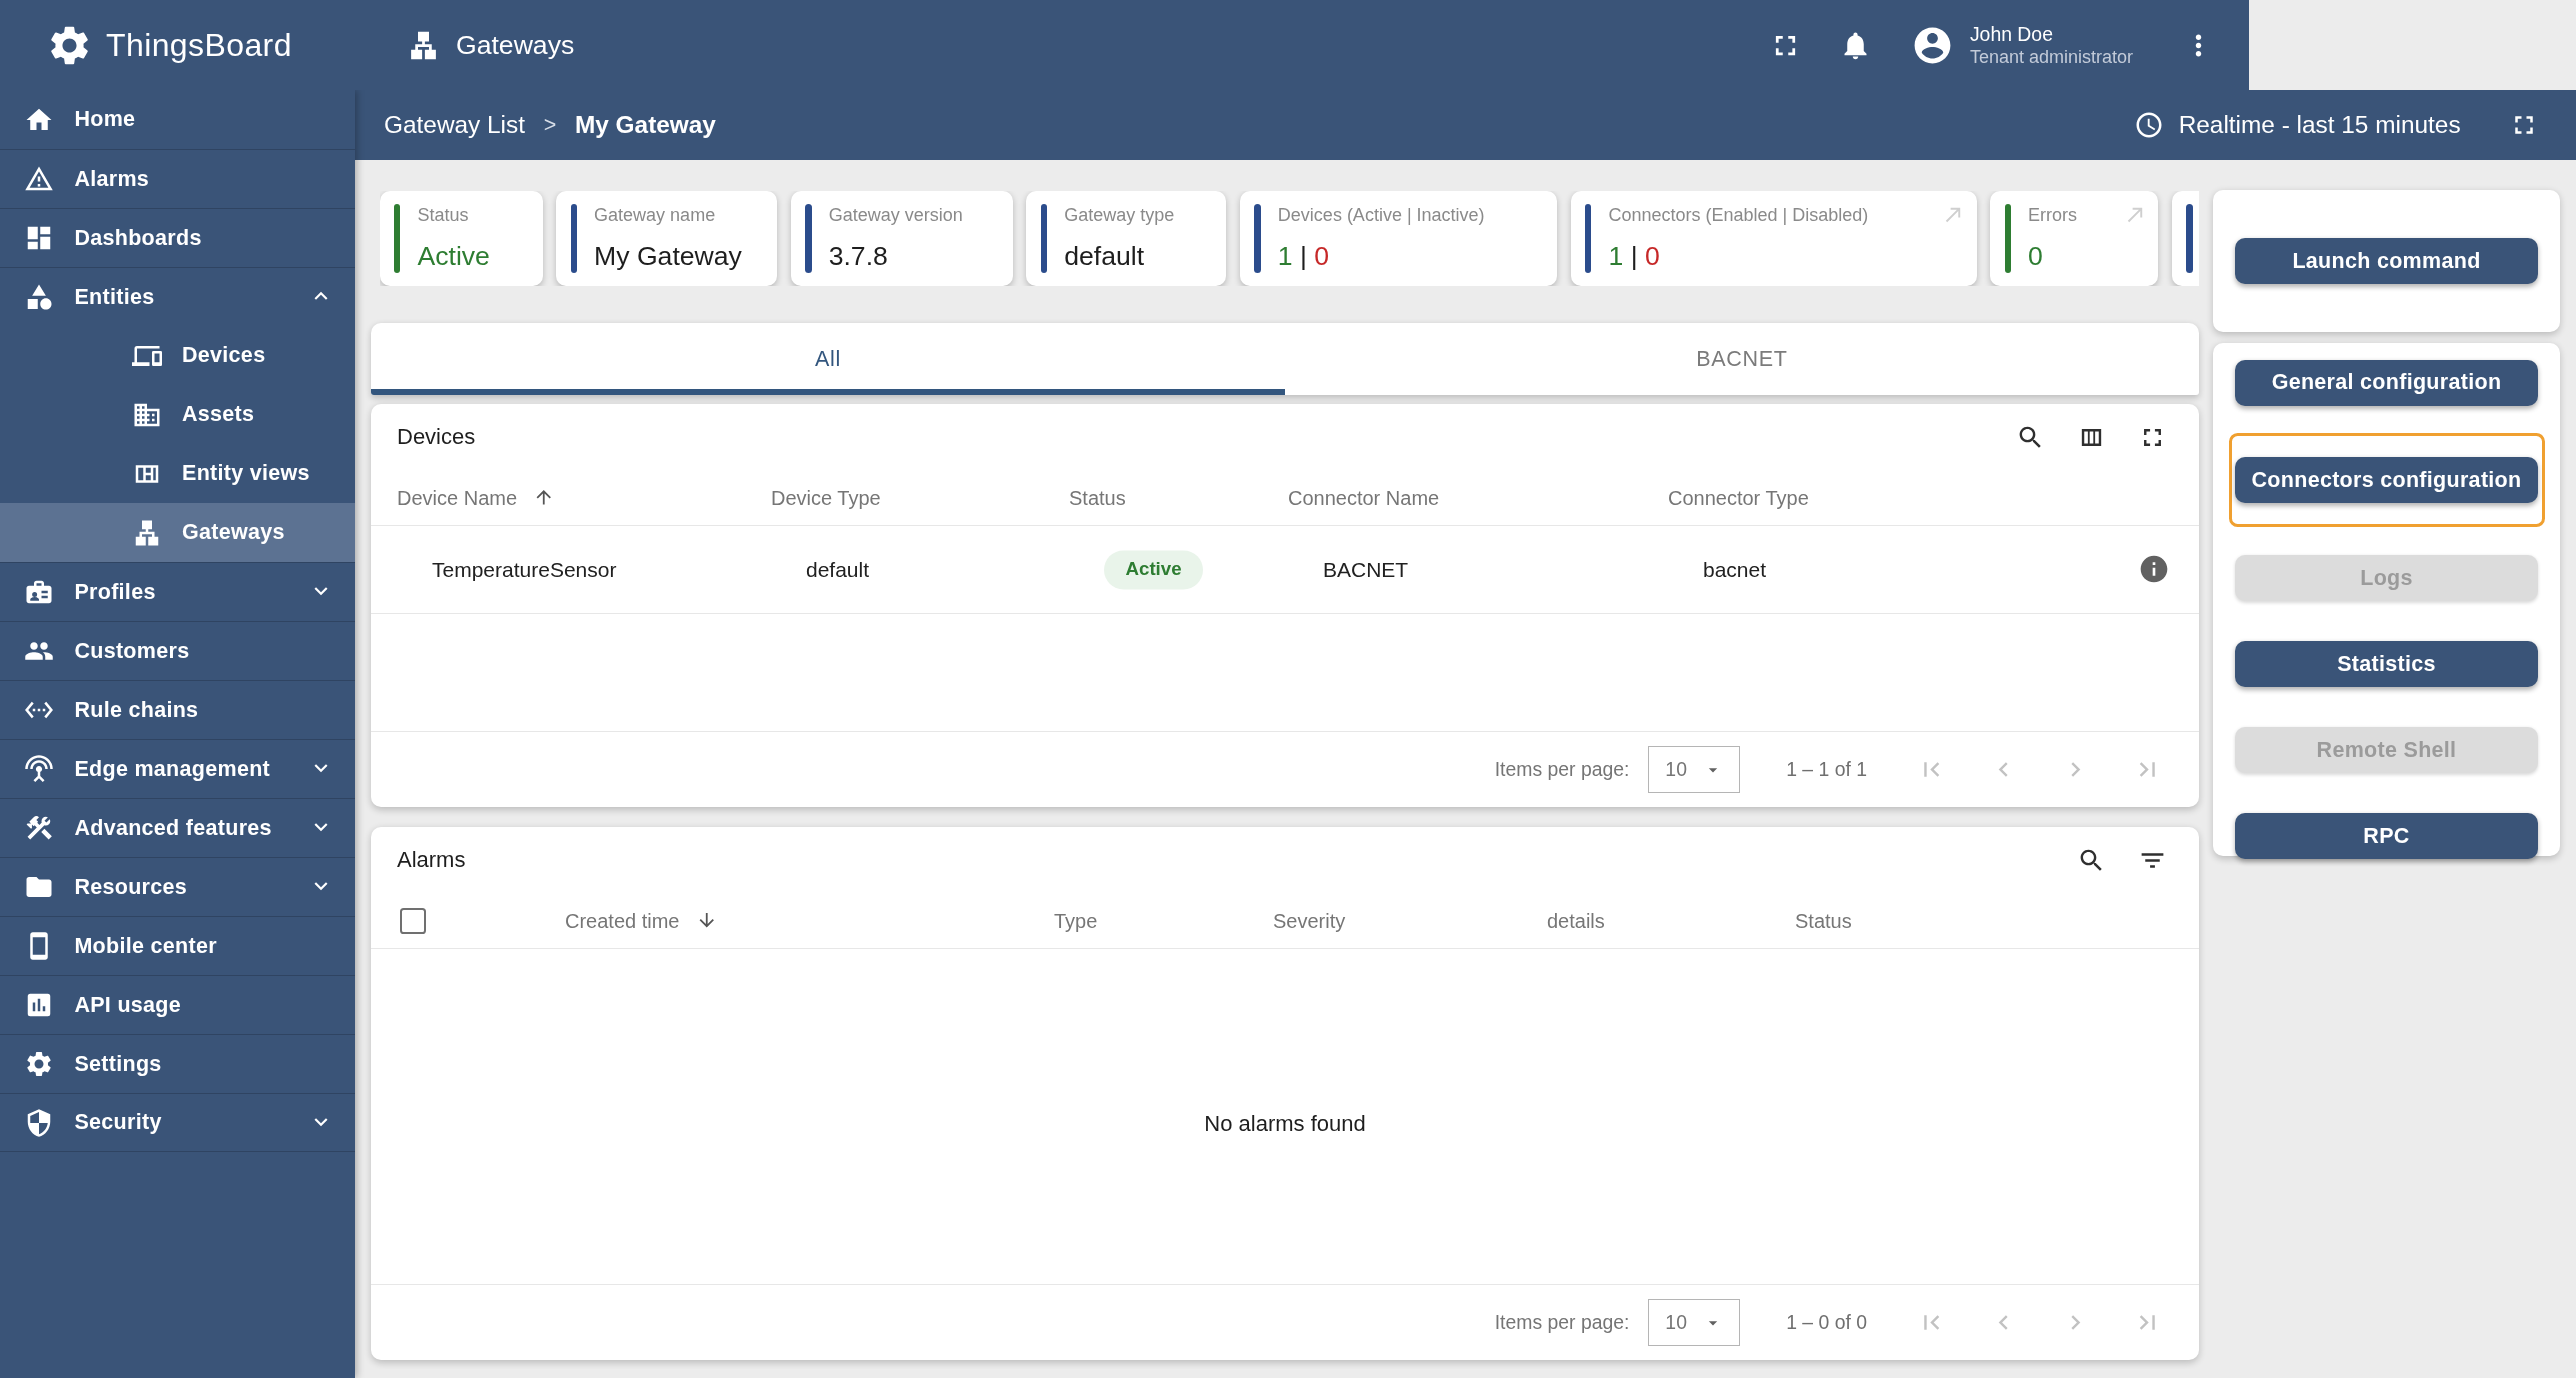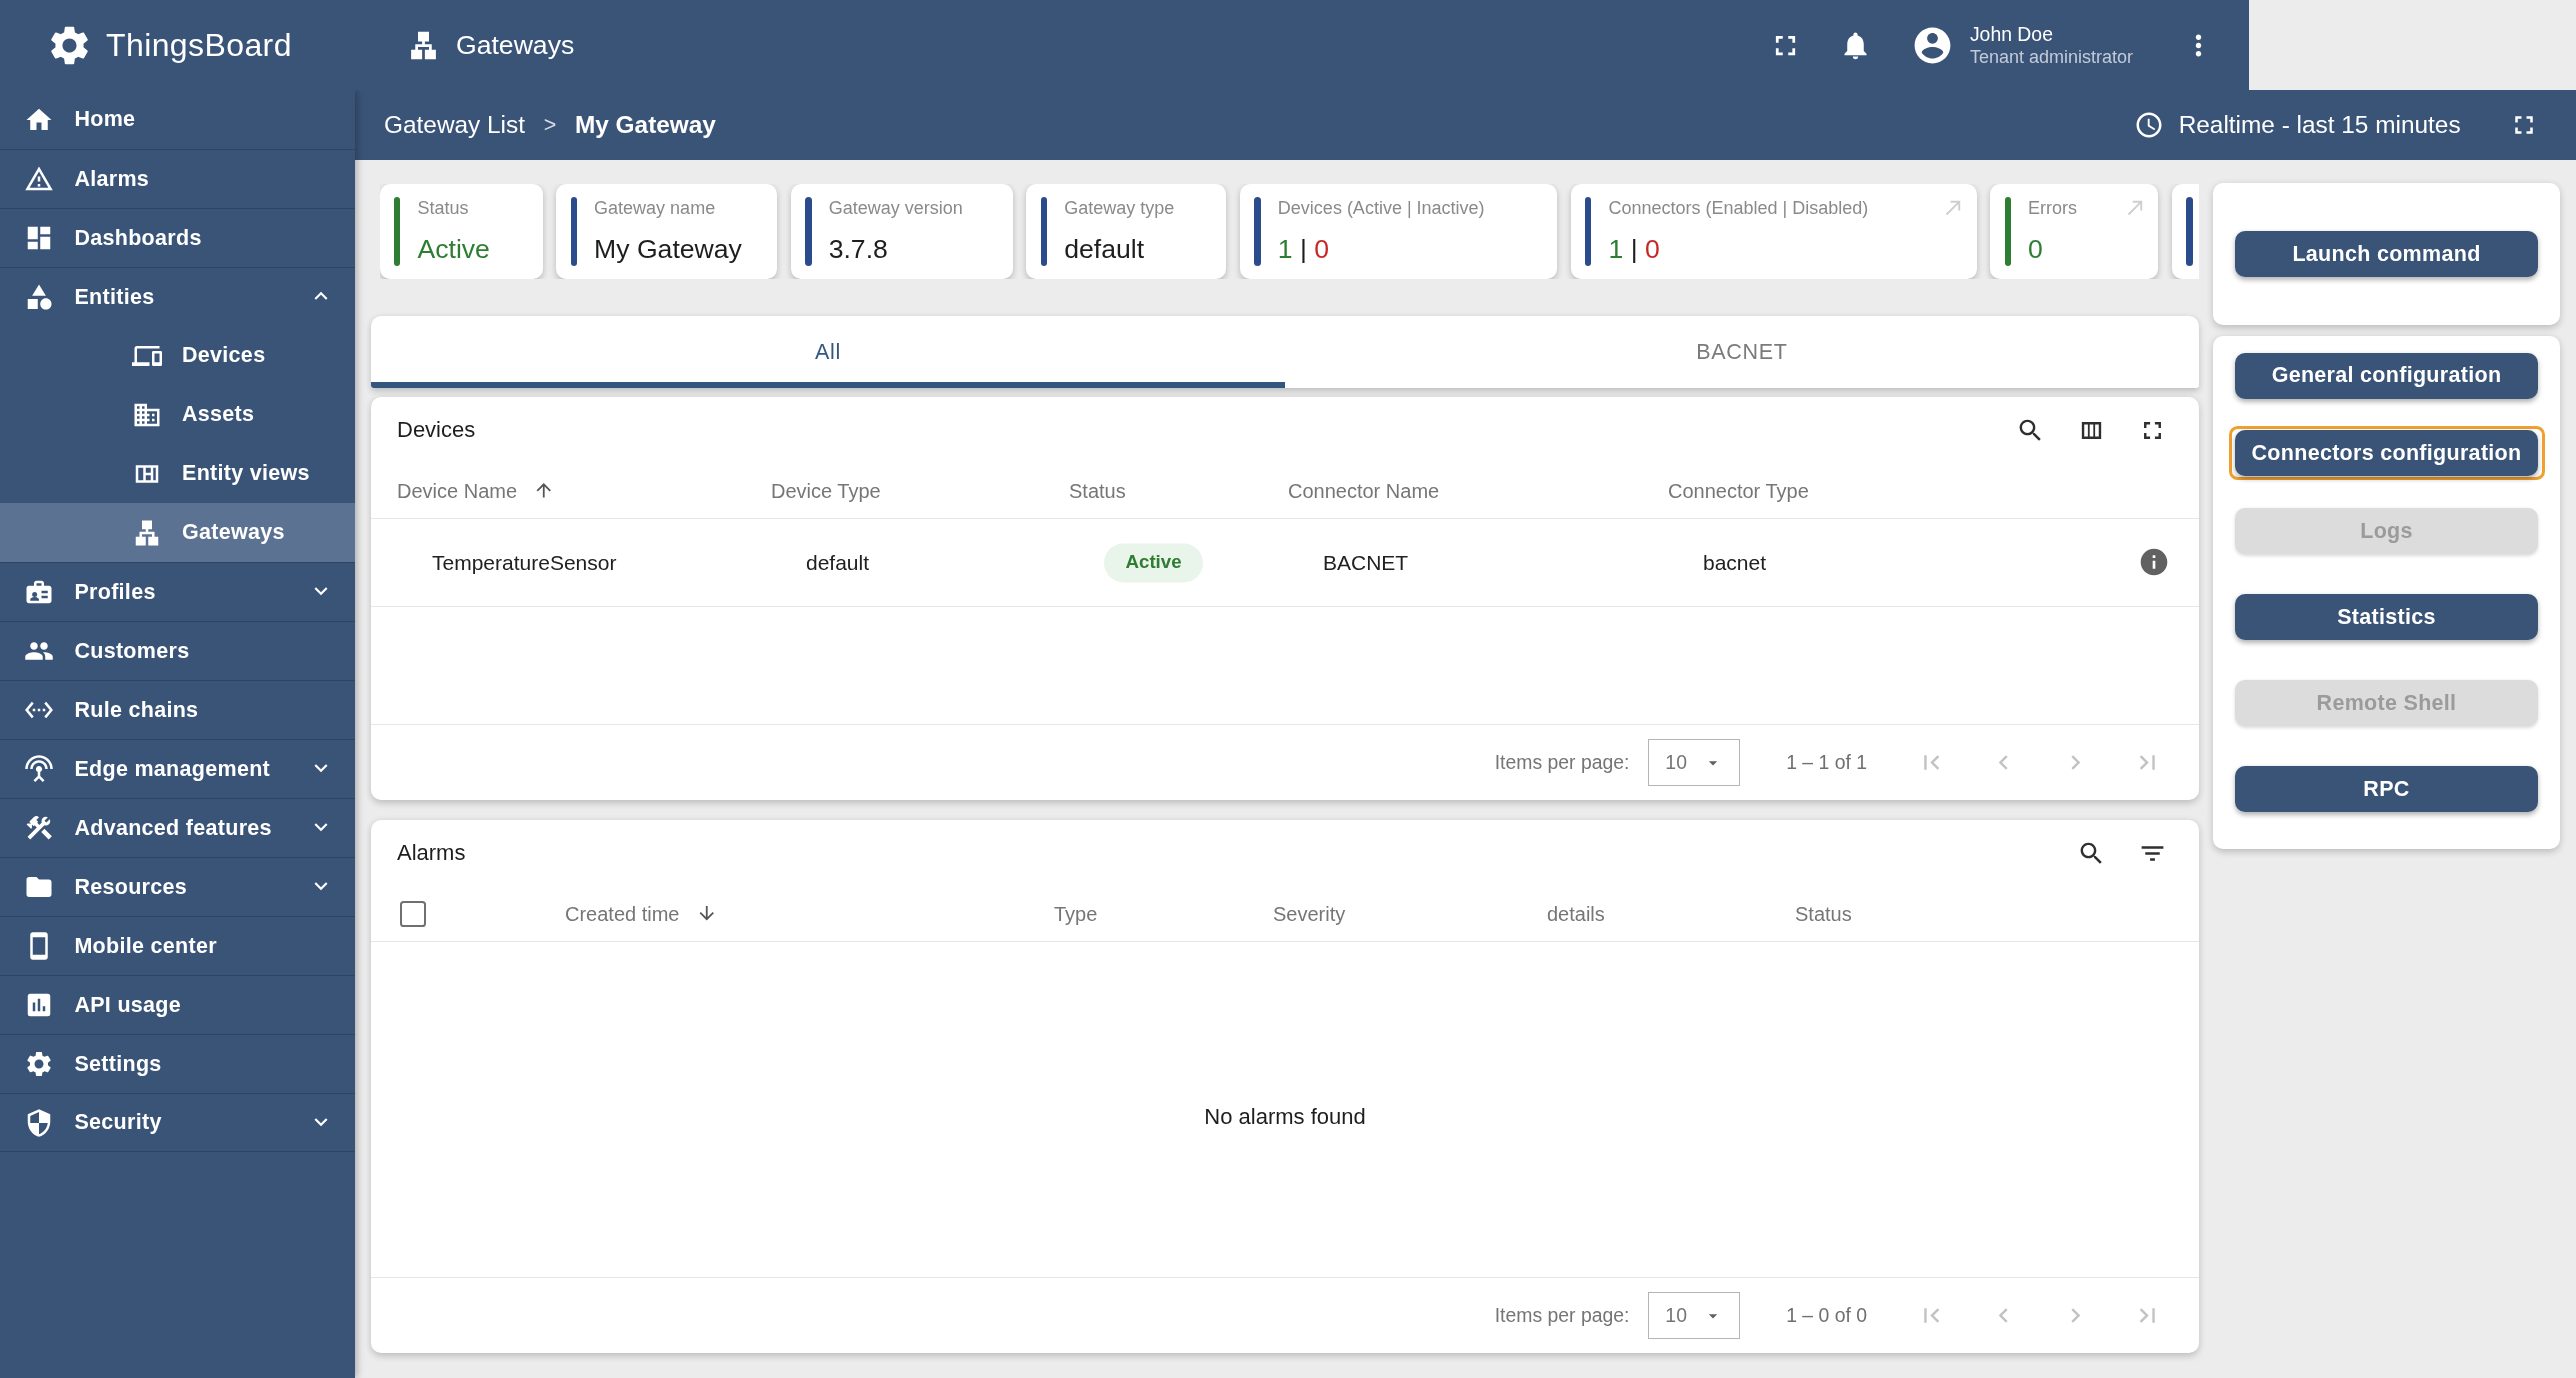--- a/index.html
+++ b/index.html
@@ -46,21 +46,21 @@
   .sb-item.bordered-bottom { border-bottom:1.4px solid rgba(0,0,0,0.18); }
   .sb-item.sub { padding-left:132px; }
   .sb-item.selected { background:#5C7292; }
   .sb-icon { width:30px; height:30px; flex:none; margin-right:20px; }
   .sb-icon svg { width:30px; height:30px; fill:#fff; }
   .sb-label { font-size:21.5px; font-weight:700; letter-spacing:0.3px; white-space:nowrap; }
   .sb-chevron { margin-left:auto; }
   .sb-chevron svg { width:26px; height:26px; fill:#fff; }
 
   
-  .content { position:absolute; left:355px; top:144px; width:2221px; height:1218px;
+  .content { position:absolute; left:355px; top:151px; width:2221px; height:1218px;
     background:#ECECEC; overflow:hidden; }
   .main-col { position:absolute; left:16px; top:0; width:1828px; height:1218px; }
 
   
   .cards-row { position:absolute; left:8.6px; top:40px; width:1819px; height:95px;
     display:flex; gap:13.6px; overflow:hidden; }
   .scard { position:relative; flex:none; background:#fff; border-radius:10px;
     box-shadow:0 2.2px 6.5px rgba(0,0,0,0.22); padding:13px 17px 13px 14.4px; display:flex; }
   .scard .bar { width:6.5px; border-radius:3.6px; margin-right:17px; background:#2B4C8C; }
   .scard .bar.green { background:#2E7D32; }
@@ -121,21 +121,21 @@
   .rcard { position:absolute; left:0; width:347px; background:#fff; border-radius:10px;
     box-shadow:0 2.2px 7.2px rgba(0,0,0,0.2); }
   #launchCard { top:39px; height:142px; display:flex; align-items:center; justify-content:center; }
   #configCard { top:192px; height:513px; padding-top:16.5px; }
   .btn { width:303px; height:46px; margin:0 auto 40px auto; border:none; border-radius:10px;
     background:#3A5478; color:#fff; font-size:21.5px; font-weight:700; letter-spacing:0.3px;
     display:flex; align-items:center; justify-content:center; cursor:pointer;
     box-shadow:0 2.9px 5.7px rgba(0,0,0,0.3); font-family:inherit; }
   .btn.disabled { background:#DCDCDC; color:#9B9B9B; box-shadow:0 1.4px 3.6px rgba(0,0,0,0.15); cursor:default; }
   #launchCard .btn { margin:0 auto; }
-  .hl-box { width:316px; margin:-12.2px auto 28px auto; padding:1px 0; border:3.6px solid #F0A030;
+  .hl-box { width:316px; margin:-12.2px auto 28px auto; padding:21px 0; border:3.6px solid #F0A030;
     border-radius:8.6px; }
   .hl-box .btn { margin:0 auto; }
 </style>
 </head>
 <body>
 
 <div class="topbar">
   <div class="logo">
     <svg viewBox="0 0 24 24">
         <path d="M19.14 12.94c.04-.3.06-.61.06-.94 0-.32-.02-.64-.07-.94l2.03-1.58c.18-.14.23-.41.12-.61l-1.92-3.32c-.12-.22-.37-.29-.59-.22l-2.39.96c-.5-.38-1.03-.7-1.62-.94l-.36-2.54c-.04-.24-.24-.41-.48-.41h-3.84c-.24 0-.43.17-.47.41l-.36 2.54c-.59.24-1.13.57-1.62.94l-2.39-.96c-.22-.08-.47 0-.59.22L2.74 8.87c-.12.21-.08.47.12.61l2.03 1.58c-.05.3-.09.63-.09.94s.02.64.07.94l-2.03 1.58c-.18.14-.23.41-.12.61l1.92 3.32c.12.22.37.29.59.22l2.39-.96c.5.38 1.03.7 1.62.94l.36 2.54c.05.24.24.41.48.41h3.84c.24 0 .44-.17.47-.41l.36-2.54c.59-.24 1.13-.56 1.62-.94l2.39.96c.22.08.47 0 .59-.22l1.92-3.32c.12-.22.07-.47-.12-.61l-2.01-1.58zM12 15.6c-1.98 0-3.6-1.62-3.6-3.6s1.62-3.6 3.6-3.6 3.6 1.62 3.6 3.6-1.62 3.6-3.6 3.6z"></path>

